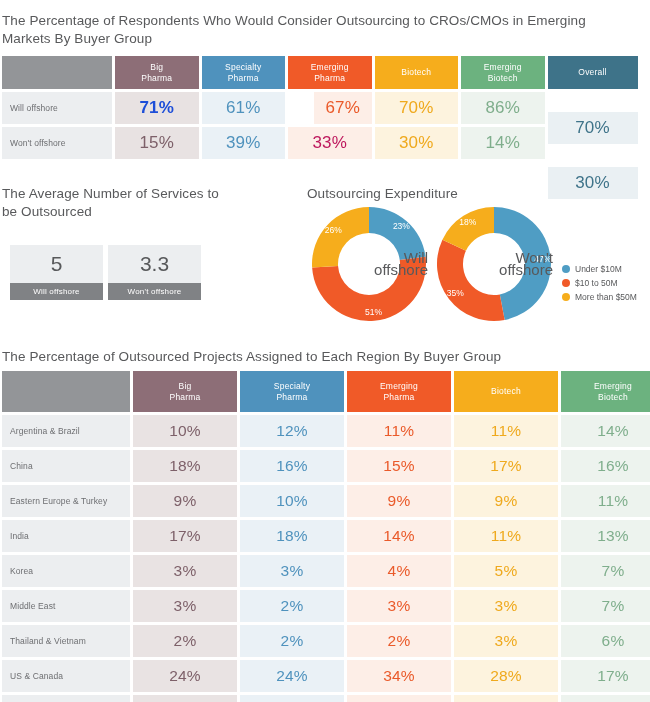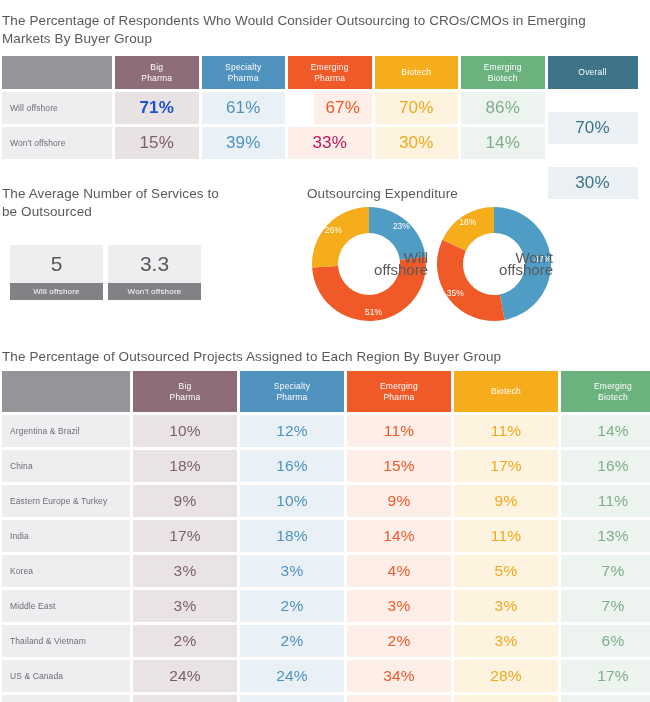--- a/index.html
+++ b/index.html
@@ -227,20 +227,34 @@
         <text x="107.78253626555092" y="54.388692647392794" class="slice-label">47%</text>
         <path d="M 69.68073493138633 114.99037329153525 A 57 57 0 0 1 7.424858009436875 34.73058038079088 L 30.95036137355339 45.80084196148276 A 31 31 0 0 0 64.80882075215747 89.45090477258935 Z" fill="#f05a28"></path>
         <text x="20.28240439359118" y="89.03244562899586" class="slice-label">35%</text>
         <path d="M 7.424858009436875 34.73058038079088 A 57 57 0 0 1 58.99999999999999 2 L 58.99999999999999 28 A 31 31 0 0 0 30.95036137355339 45.80084196148276 Z" fill="#f6ad1c"></path>
         <text x="32.74448704602914" y="17.627931650401273" class="slice-label">18%</text>
       </svg><div class="donut-center-label">
         <div>Won't</div>
         <div>offshore</div>
       </div></div>
 
+  <div id="donut-legend">
+      <div class="legend-row">
+        <span class="legend-dot" style="background: rgb(79, 157, 196);"></span>
+        <span>Under $10M</span>
+      </div>
+      <div class="legend-row">
+        <span class="legend-dot" style="background: rgb(240, 90, 40);"></span>
+        <span>$10 to 50M</span>
+      </div>
+      <div class="legend-row">
+        <span class="legend-dot" style="background: rgb(246, 173, 28);"></span>
+        <span>More than $50M</span>
+      </div>
+    </div>
 
   <div class="section-title" id="title-regions">The Percentage of Outsourced Projects Assigned to Each Region By Buyer Group</div>
 
   <div class="tbl" id="table-regions">
       <div class="col" style="width: 128px; margin-right: 3px;">
         <div class="hdr" style="background: rgb(147, 149, 152);"></div>
         <div class="gap"></div>
         <div class="rowlabel-cell">Argentina &amp; Brazil</div>
         <div class="gap"></div>
         <div class="rowlabel-cell">China</div>

